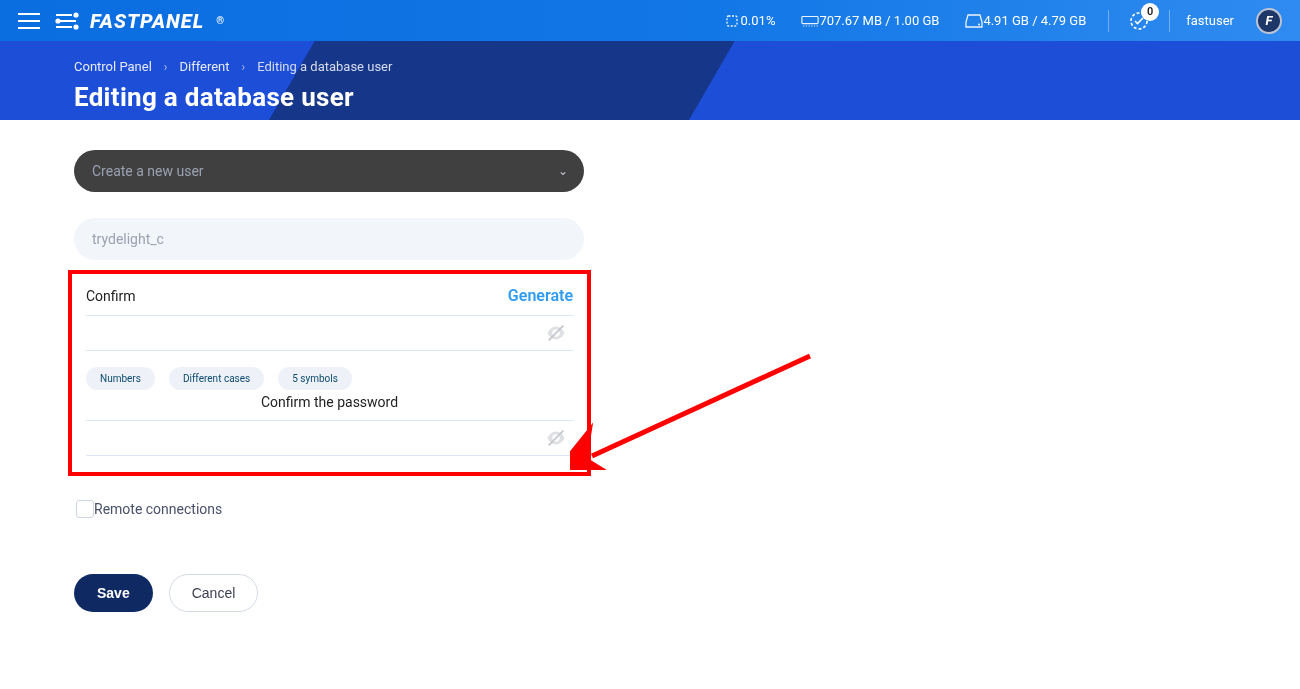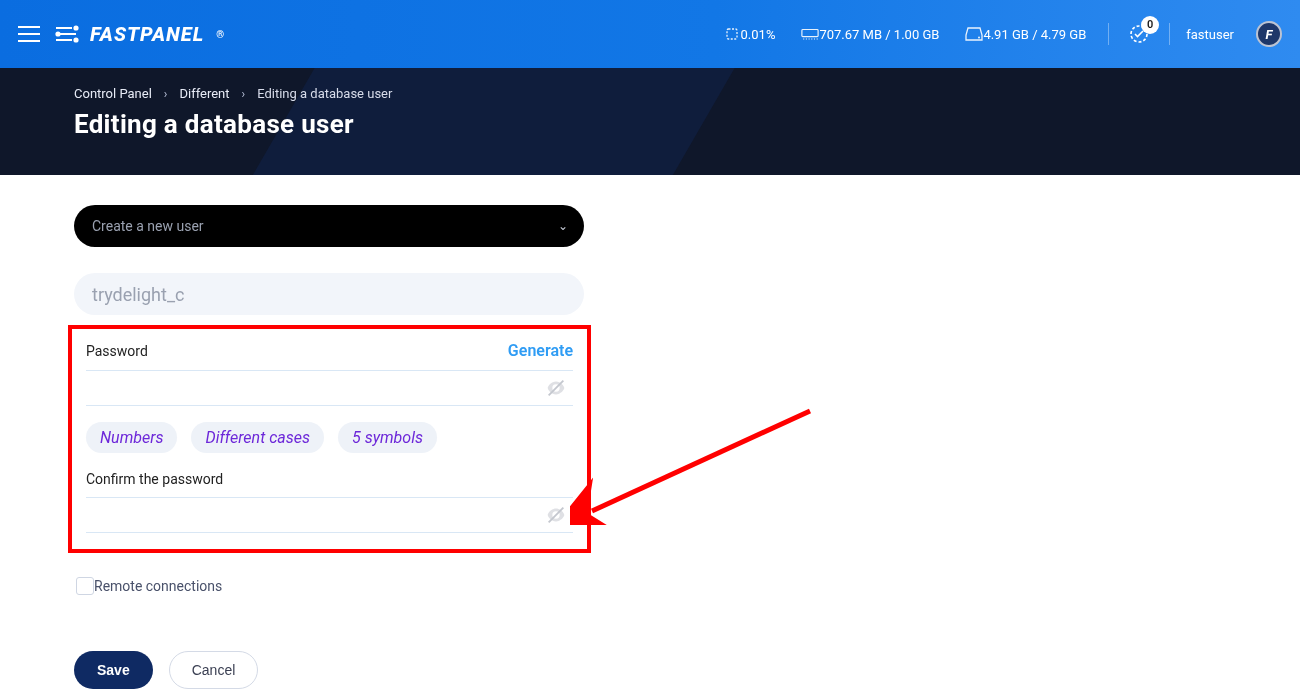--- a/index.html
+++ b/index.html
@@ -1,20 +1,20 @@
 <!DOCTYPE html>
 <html><head>
   <meta charset="utf-8">
   <style>
     * { box-sizing: border-box; margin: 0; padding: 0; }
     body { font-family: -apple-system, BlinkMacSystemFont, "Segoe UI", Roboto, Arial, sans-serif; background: #fff; color: #333; }
 
     
     .topbar {
-      height: 68px;
+      height: 41px;
       background: linear-gradient(90deg, #0a6de0 0%, #1277e6 55%, #2f8bf0 100%);
       display: flex;
       align-items: center;
       color: #fff;
       padding: 0 18px;
       gap: 14px;
       font-size: 13px;
     }
     .hamburger { width: 22px; height: 16px; display:flex; flex-direction:column; justify-content:space-between; cursor:pointer; }
     .hamburger span { display:block; height:2px; background:#fff; width:100%; }
@@ -29,23 +29,23 @@
     .vsep { width:1px; height:22px; background:rgba(255,255,255,.35); margin:0 2px; }
 
     .bell { position:relative; width:28px; height:28px; display:flex; align-items:center; justify-content:center; cursor:pointer; }
     .bell .badge { position:absolute; top:-4px; right:-6px; background:#fff; color:#1b1b1b; border-radius:50%; min-width:18px; height:18px; line-height:18px; font-size:11px; text-align:center; font-weight:600; }
 
     .user { display:flex; align-items:center; gap:22px; cursor:pointer; }
     .avatar { width:26px; height:26px; border-radius:50%; background:#1e3769; display:flex; align-items:center; justify-content:center; font-style:italic; font-weight:700; font-size:13px; border:2px solid rgba(255,255,255,.7); }
 
     
     .subheader {
-      background: #0f172a;
+      background: #1d4ed8;
       color: #fff;
-      padding: 18px 0 36px;
+      padding: 18px 0 8px;
       position:relative;
       overflow:hidden;
     }
     .subheader::before{
       content:"";
       position:absolute;
       left:280px; top:-60px;
       width:420px; height:240px;
       background:#10224a;
       transform:skewX(-30deg);
@@ -56,50 +56,50 @@
     .breadcrumb a { color:#e7ebf6; text-decoration:none; }
     .breadcrumb .sep { color:#b8c1d9; font-size:12px; }
     .page-title { font-size:26px; font-weight:700; margin-top:8px; letter-spacing:.3px; }
 
     
     .content { padding: 30px 74px 60px; max-width: 1300px; }
     .form { width: 510px; }
 
     .field-label { color:#8f98a8; font-size:14px; margin-bottom:10px; }
     .select {
-      background:#000000; border-radius:22px; height:42px;
+      background:#404040; border-radius:22px; height:42px;
       display:flex; align-items:center; padding:0 46px 0 18px;
       position:relative; color:#9aa1b0; font-size:14px; cursor:pointer;
     }
     .select .chev { position:absolute; right:16px; top:50%; transform:translateY(-50%); color:#c3c8d4; font-size:12px; }
 
     .textish {
       background:#f2f5fa; border-radius:22px; height:42px;
       display:flex; align-items:center; padding:0 18px;
-      color:#9aa1b0; font-size:18px;
+      color:#9aa1b0; font-size:14px;
     }
 
     .gap { height:26px; }
 
     
     .hl { border:4px solid #ff0000; padding:12px 14px 16px; margin-top:10px; margin-left:-6px; margin-right:-6px; width: 523px; }
     .pw-row { display:flex; align-items:center; justify-content:space-between; }
     .pw-label { color:#222; font-size:14px; }
     .gen { color:#2f9cf4; font-size:16px; font-weight:600; cursor:pointer; }
 
     .pw-input {
       margin-top:10px; height:36px; border-top:1px solid #d9e7f5; border-bottom:1px solid #d9e7f5;
       display:flex; align-items:center; padding:0 6px 0 2px; justify-content:flex-end;
     }
     .eye { width:22px; height:22px; opacity:.45; cursor:pointer; }
 
     .chips { display:flex; gap:14px; margin-top:16px; }
-    .chip { background:#eef2f8; color:#6d28d9; border-radius:16px; padding:6px 14px; font-size:16px;font-style:italic; }
-
-    .confirm-label { color:#222; font-size:14px; margin-top:18px; }
+    .chip { background:#eef2f8; color:#0c4a6e; border-radius:16px; padding:6px 14px; font-size:10px; }
+
+    .confirm-label { color:#222; font-size:14px; margin-top:4px;text-align:center; }
 
     .checkbox-row { display:flex; align-items:center; margin-top:24px; color:#49516a; font-size:14px; padding-left:2px; }
     .checkbox { width:18px; height:18px; border:1px solid #cfd6e3; border-radius:3px; background:#fff; cursor:pointer; }
 
     .actions { display:flex; gap:16px; margin-top:56px; }
     .btn { border-radius:22px; height:38px; padding:0 22px; font-size:14px; display:inline-flex; align-items:center; justify-content:center; cursor:pointer; border:1px solid transparent; }
     .btn-primary { background:#0f2a63; color:#fff; font-weight:600; }
     .btn-secondary { background:#fff; color:#3a3f52; border-color:#d4dae6; }
 
     
@@ -208,21 +208,21 @@
     </div>
 
     <div class="gap"></div>
 
     <div class="textish">
       <span>trydelight_c</span>
     </div>
 
     <div class="hl">
       <div class="pw-row">
-        <span class="pw-label">Password</span>
+        <span class="pw-label">Confirm</span>
         <span class="gen">Generate</span>
       </div>
       <div class="pw-input">
         <span class="eye">
           <svg viewBox="0 0 24 24" width="22" height="22">
               <path fill="#7d8494" d="M12 5c5 0 9 5 9 7s-4 7-9 7-9-5-9-7 4-7 9-7zm0 3a4 4 0 100 8 4 4 0 000-8z" opacity=".55"></path>
               <path stroke="#7d8494" stroke-width="2" d="M4 20 L20 4"></path>
             </svg>
         </span>
       </div>

